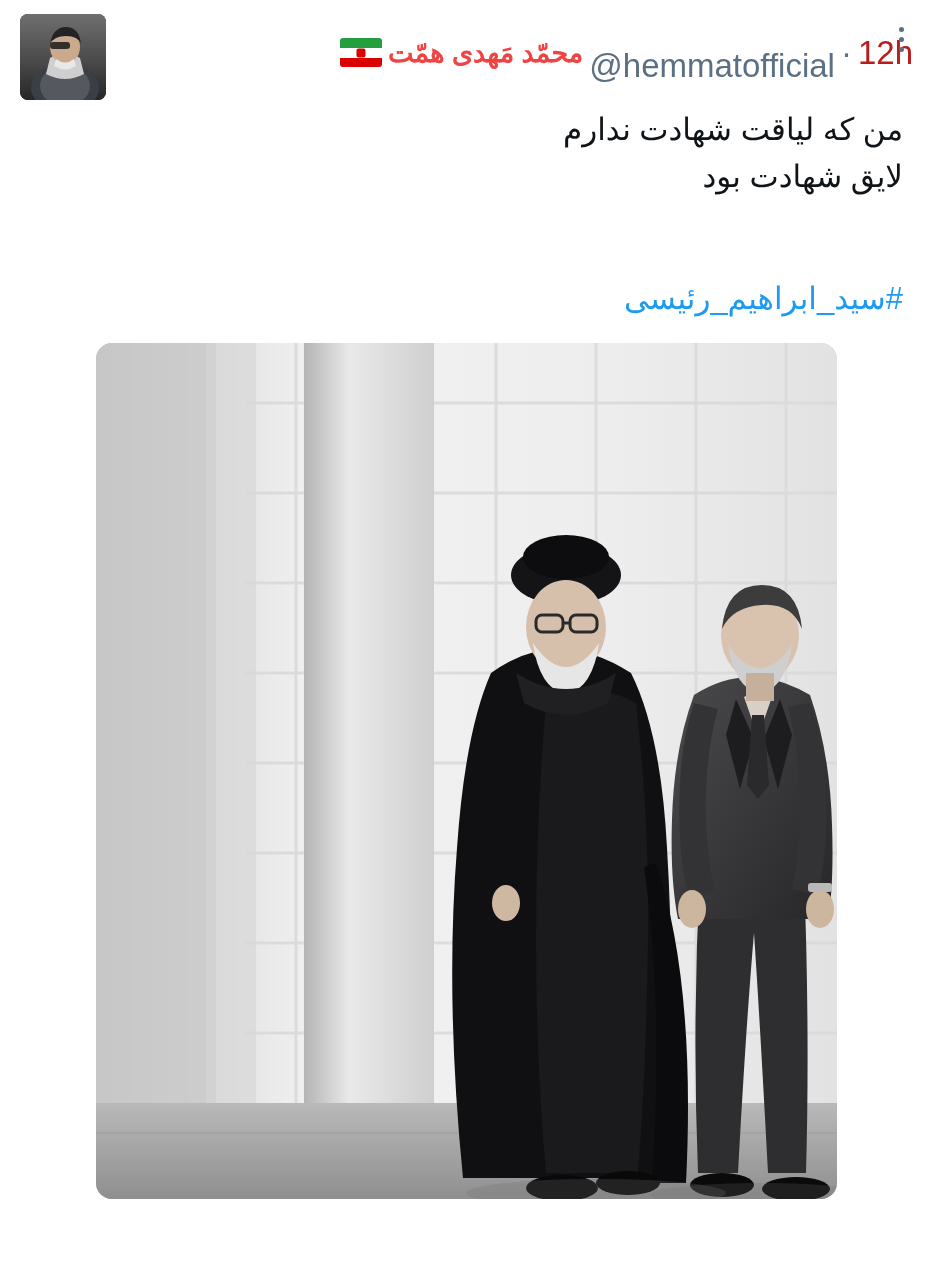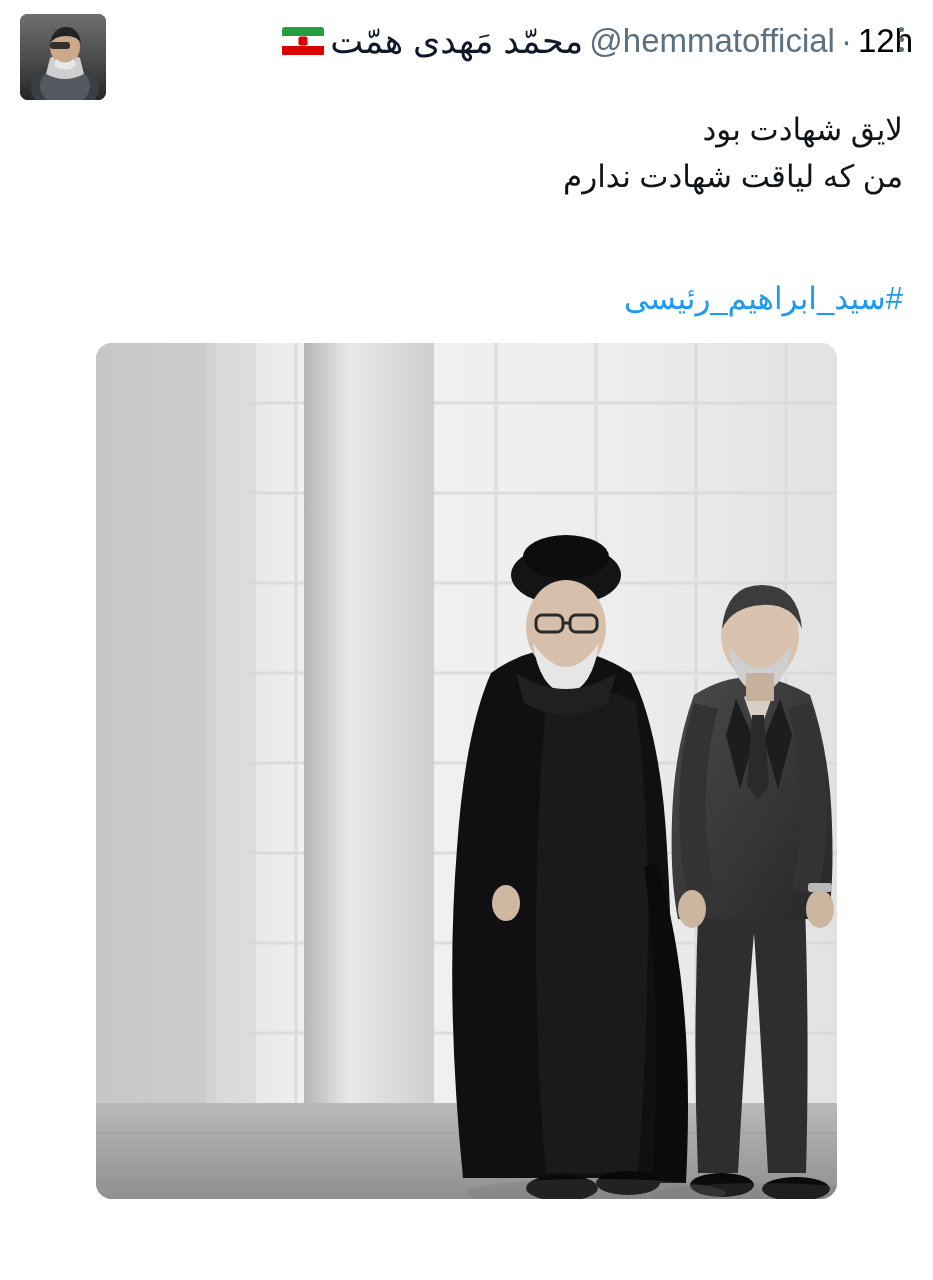--- a/index.html
+++ b/index.html
@@ -77,37 +77,38 @@
   .flag-icon .emblem {
     position: absolute;
     left: 50%; top: 50%;
     transform: translate(-50%, -50%);
     width: 9px; height: 9px;
     background: #da0000;
     border-radius: 2px;
   }
 
   .display-name {
-    font-weight: 400;
-    color: #0f172a;
-    font-size: 35px;
+    font-weight: 700;
+    color: #ef4444;
+    font-size: 27px;
     direction: rtl;
   }
   .handle {
     color: #5b7083;
     font-size: 33px;
     direction: ltr;
     font-weight: 400;
+    margin-top: 26px;
   }
   .dot-sep {
     color: #5b7083;
     font-size: 33px;
   }
   .timestamp {
-    color: #000000;
+    color: #b91c1c;
     font-size: 33px;
     direction: ltr;
   }
 
   .more-button {
     position: absolute;
     right: 18px;
     top: 22px;
     width: 28px;
     height: 34px;
@@ -216,22 +217,22 @@
           <span class="band w"></span>
           <span class="band r"></span>
           <span class="emblem"></span>
         </span>
       </div>
     </div>
 
   </div>
 
   <div class="tweet-body">
+    <span class="line">من که لیاقت شهادت ندارم</span>
     <span class="line">لایق شهادت بود</span>
-    <span class="line">من که لیاقت شهادت ندارم</span>
   </div>
 
   <div class="hashtag-block">
     <a class="hashtag" href="#">#سید_ابراهیم_رئیسی</a>
   </div>
 
   <div class="media-wrap">
     <div class="media">
       <svg viewBox="0 0 741 856" xmlns="http://www.w3.org/2000/svg">
         <defs>

